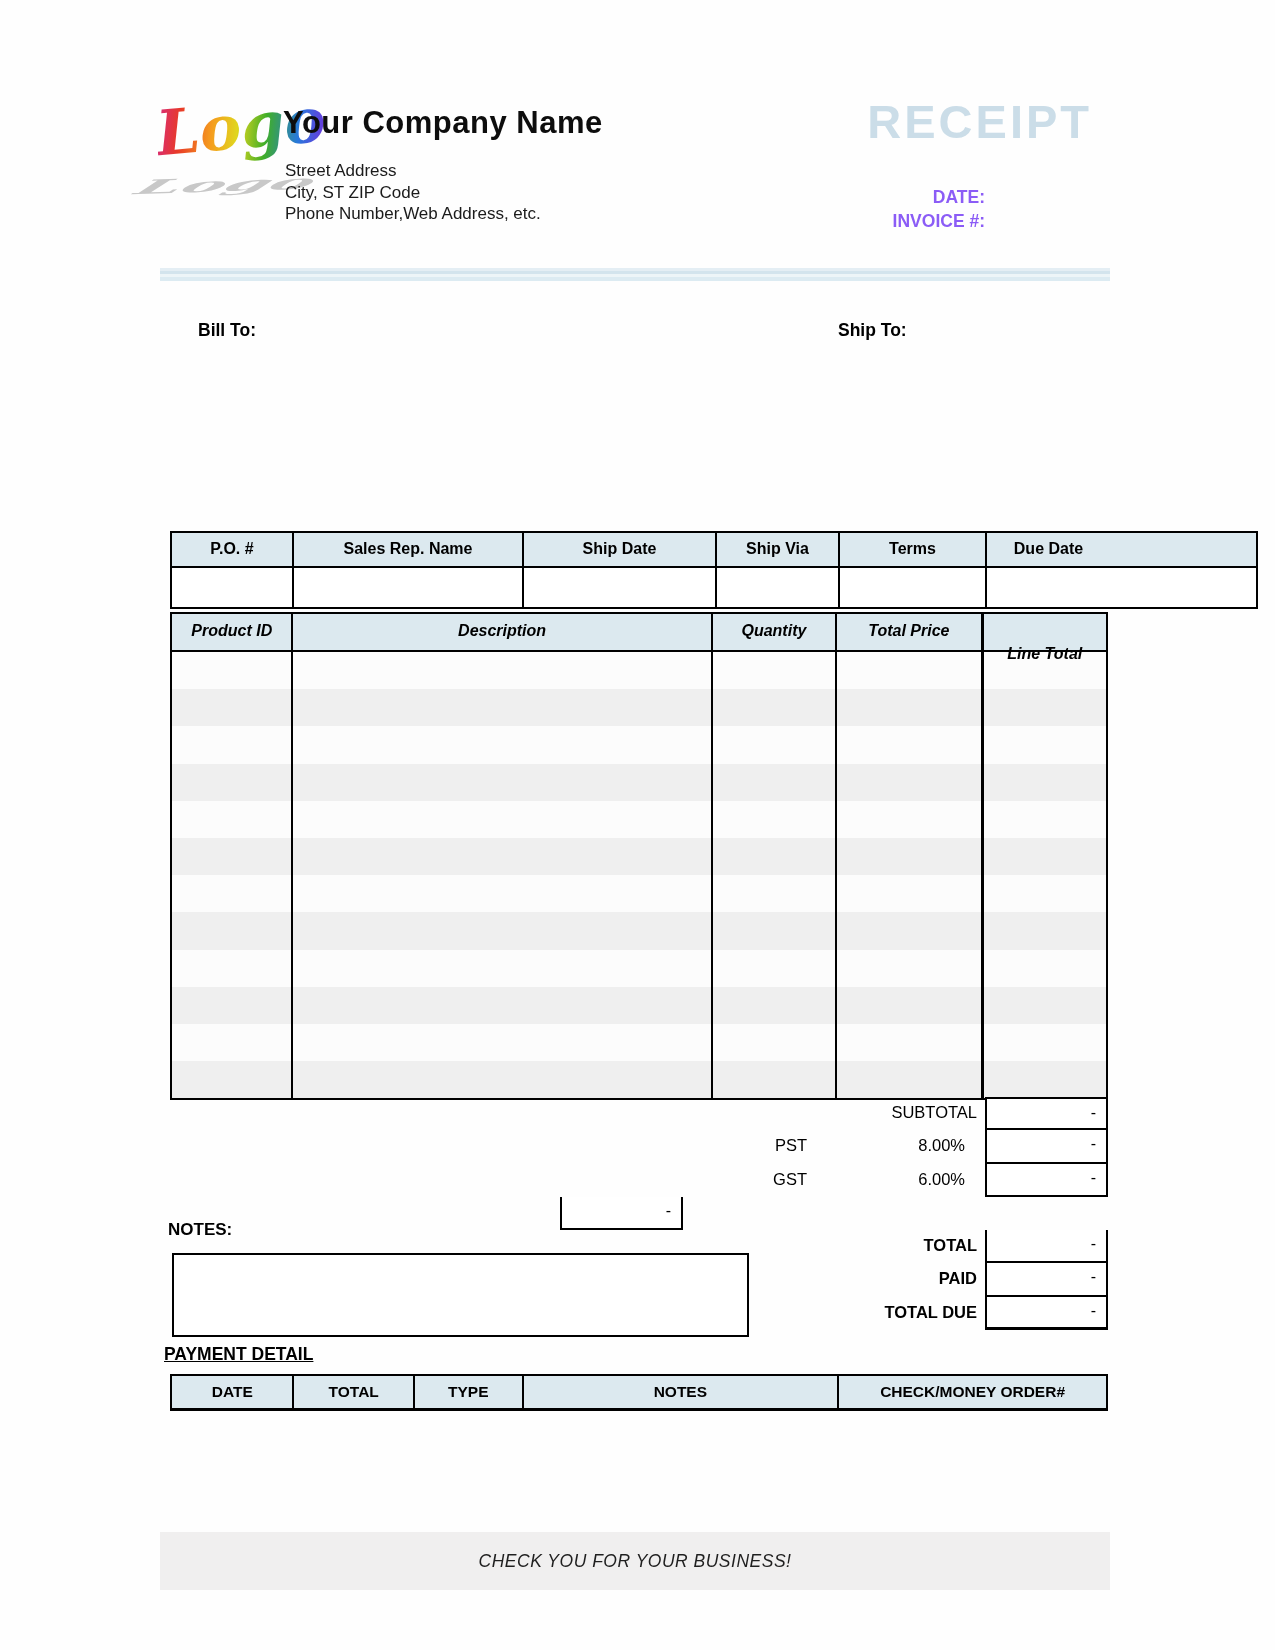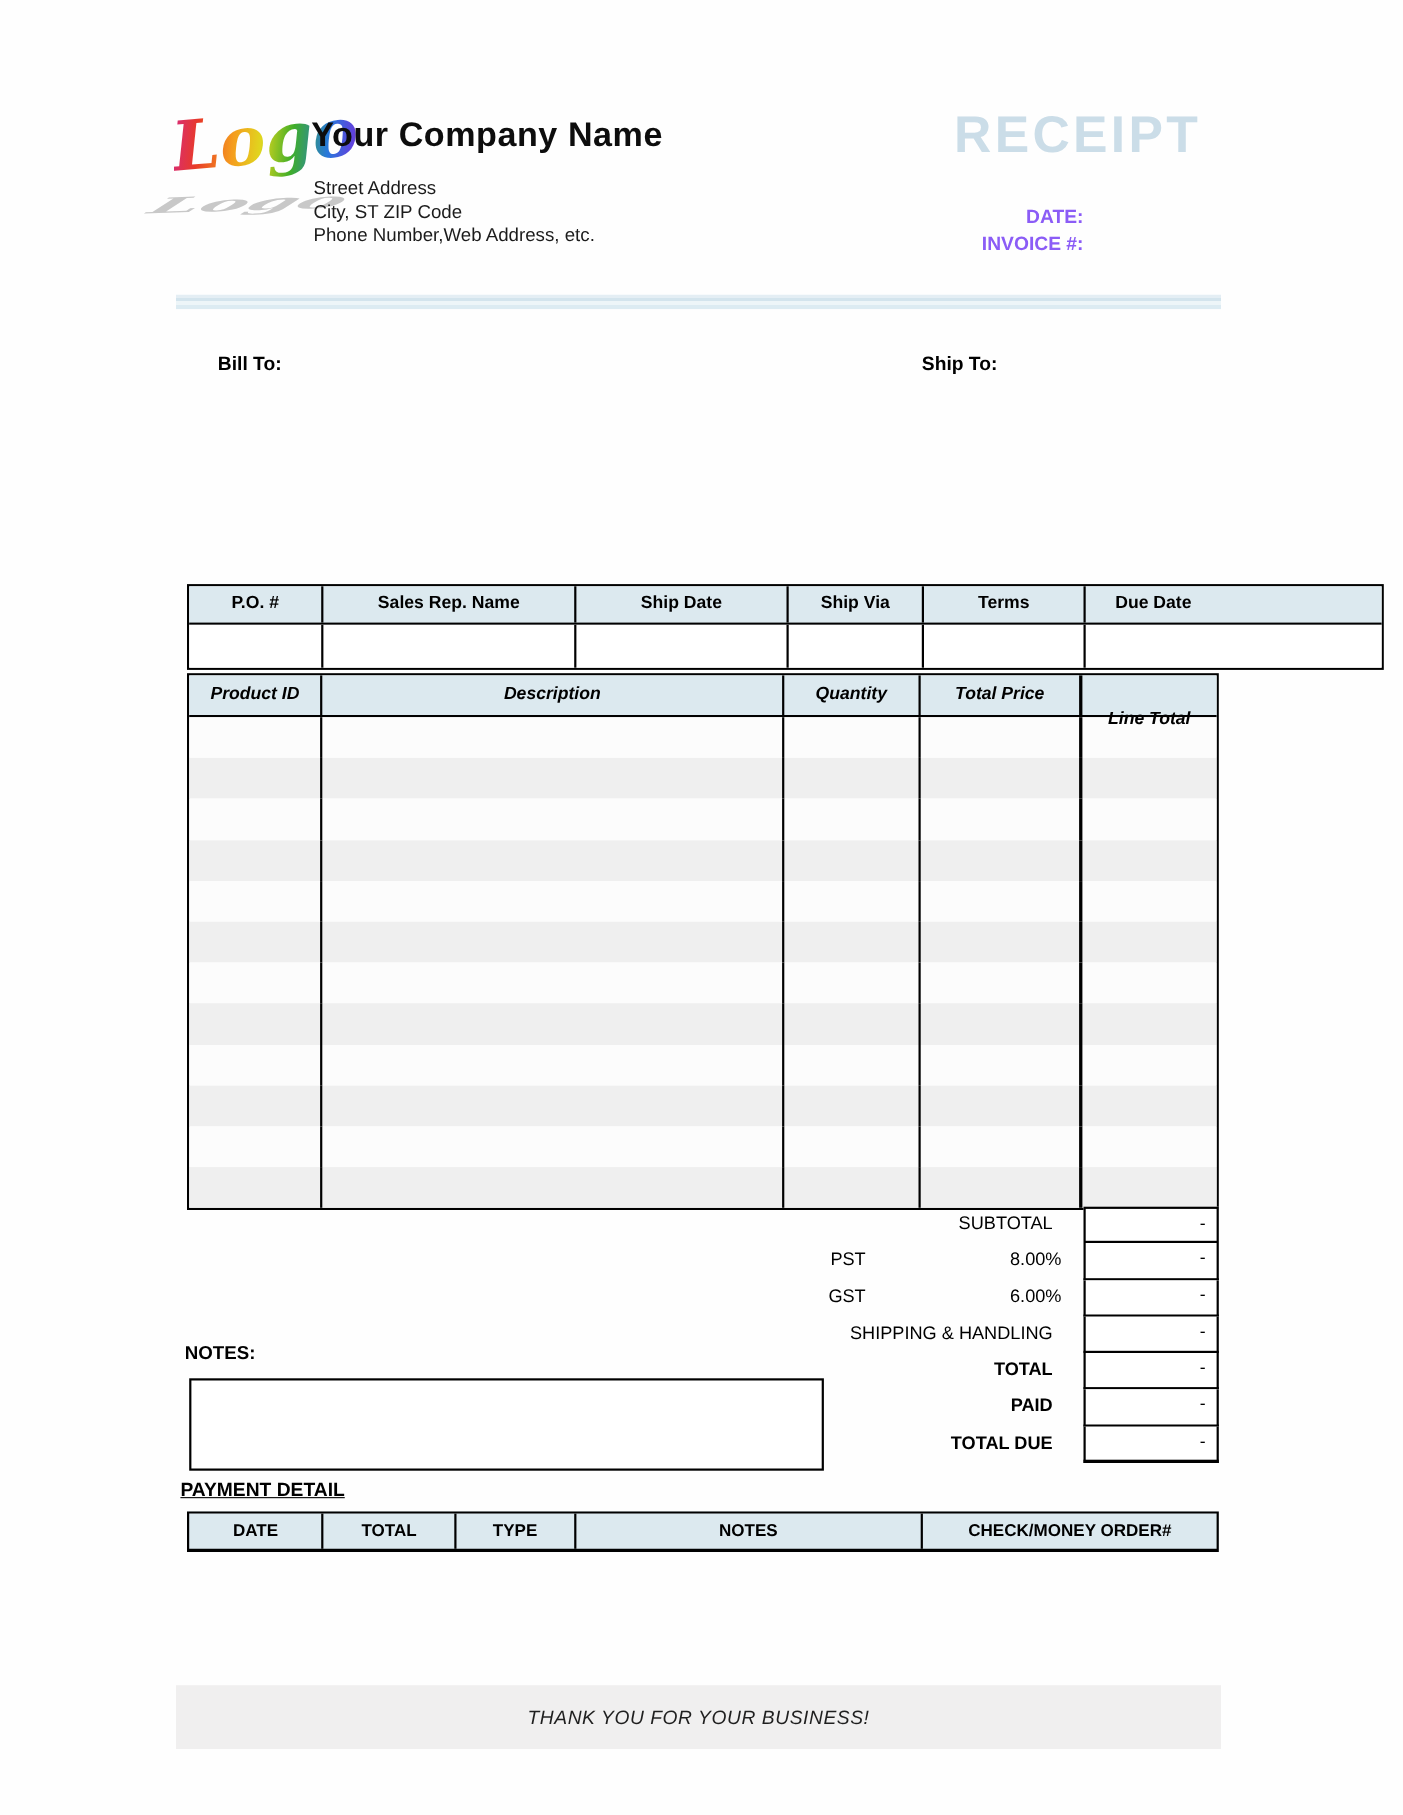--- a/index.html
+++ b/index.html
@@ -59,21 +59,21 @@
   .it-hcell:last-child { border-right:none;margin-top:23px; }
   .item-row  { display:flex; height:37.2px; }
   .item-row:nth-child(odd)  { background:#fcfcfc; }
   .item-row:nth-child(even) { background:#efefef; }
   .item-cell { box-sizing:border-box; border-right:2px solid #000; height:100%; }
   .c0{width:122px}.c1{width:421px}.c2{width:125px}.c3{width:147px;border-right-width:3px}.c4{width:123px;border-right:none}
 
   
   .totals { position:absolute; left:560px; top:1097px; width:548px; }
   .trow  { display:flex; align-items:stretch; height:33.3px; }
-  .tlabel { flex:1; text-align:right; font-size:16.5px; line-height:31px; padding-right:28px; white-space:nowrap; }
+  .tlabel { flex:1; text-align:right; font-size:16.5px; line-height:31px; padding-right:8px; white-space:nowrap; }
   .trate  { width:150px; text-align:right; font-size:16.5px; line-height:31px; padding-right:20px; }
   .trate:empty { display:none; }
   .trow.bold .tlabel { font-weight:bold; }
   .tbox {
     width:123px; box-sizing:border-box; background:#fff;
     border:2.5px solid #000; border-top-width:2.5px;
     text-align:right; padding-right:10px; font-size:16px; line-height:28px;
   }
   .trow + .trow .tbox { border-top:none; }
   .trow:last-child .tbox { border-bottom-width:3px; }
@@ -246,21 +246,20 @@
       <span class="tlabel">PST</span>
       <span class="trate">8.00%</span>
       <div class="tbox">-</div>
     </div>
     <div class="trow">
       <span class="tlabel">GST</span>
       <span class="trate">6.00%</span>
       <div class="tbox">-</div>
     </div>
     <div class="trow">
-      <span class="tlabel">SHIPPING &amp; HANDLING</span>
 
       <div class="tbox">-</div>
     </div>
     <div class="trow bold">
       <span class="tlabel">TOTAL</span>
 
       <div class="tbox">-</div>
     </div>
     <div class="trow bold">
       <span class="tlabel">PAID</span>
@@ -280,16 +279,16 @@
   <div class="payment-label">PAYMENT DETAIL</div>
   <div class="payment-table">
     <div class="pt-cell p0">DATE</div>
     <div class="pt-cell p1">TOTAL</div>
     <div class="pt-cell p2">TYPE</div>
     <div class="pt-cell p3">NOTES</div>
     <div class="pt-cell p4">CHECK/MONEY ORDER#</div>
   </div>
 
   <div class="footer-band">
-    <span>THANK YOU FOR YOUR BUSINESS!</span>
+    <span>CHECK YOU FOR YOUR BUSINESS!</span>
   </div>
 
 </div>
 
 </body></html>

